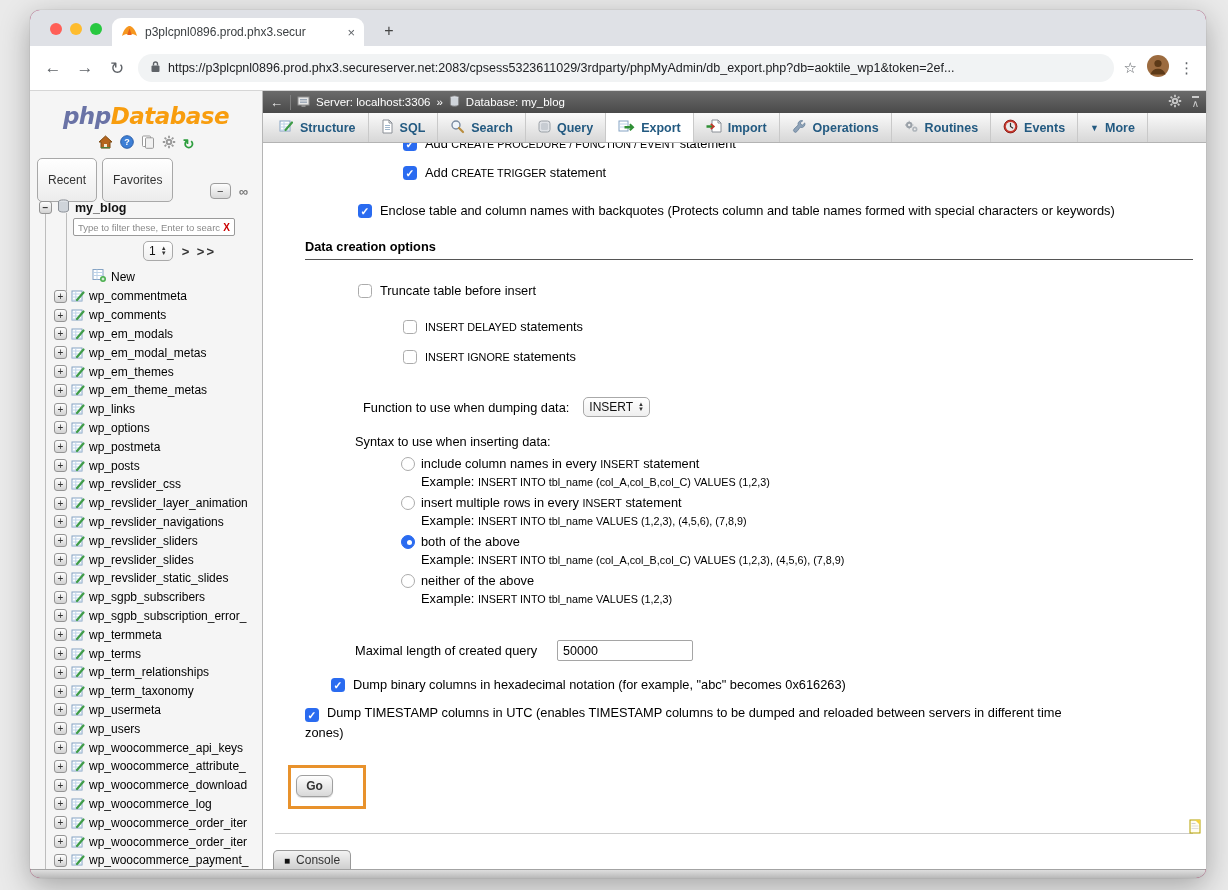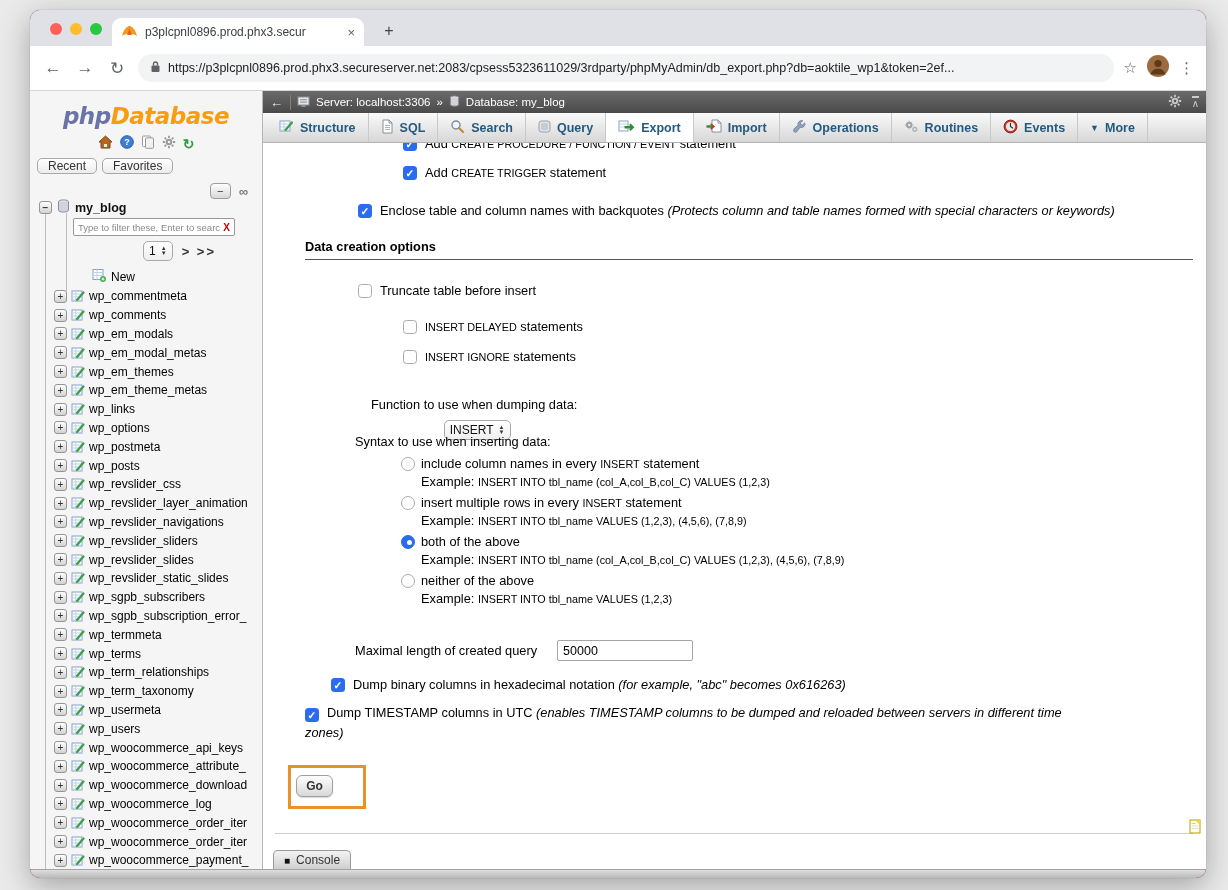--- a/index.html
+++ b/index.html
@@ -29,21 +29,21 @@
   
   .app { position:absolute; top:81px; left:0; right:0; bottom:9px; display:flex; }
   .win-bottom { position:absolute; bottom:0; left:0; right:0; height:9px; background:linear-gradient(#dedede,#b9b9b9); border-top:1px solid #a3a3a3; }
 
   
   .sidebar { width:233px; background:#f5f5f5; border-right:1px solid #b5b5b5; position:relative; overflow:hidden; font-size:12px; color:#111; }
   .pma-logo { position:absolute; top:12px; width:100%; text-align:center; font-family:"DejaVu Sans",sans-serif;
               font-size:23px; font-weight:bold; font-style:italic; letter-spacing:-.5px; }
   .side-icons { position:absolute; top:44px; width:100%; display:flex; justify-content:center; gap:7px; align-items:center; }
   .side-btns { position:absolute; top:67px; left:7px; display:flex; gap:5px; }
-  .mini-btn { border:1px solid #a8a8a8; border-radius:5px; background:linear-gradient(#fff,#ececec); padding:0 10px; font-size:12px; color:#333; }
+  .mini-btn { border:1px solid #a8a8a8; border-radius:5px; background:linear-gradient(#fff,#ececec); padding:14px 10px; font-size:12px; color:#333; }
   .collapse-row { position:absolute; top:92px; right:14px; display:flex; gap:8px; align-items:center; }
   .sq-btn { width:21px; height:16px; border:1px solid #9c9c9c; border-radius:4px; background:linear-gradient(#fdfdfd,#d9d9d9);
             font-size:11px; color:#333; display:flex; align-items:center; justify-content:center; }
   .link-ic { color:#777; font-size:13px; font-weight:bold; }
 
   .db-row { position:absolute; top:108px; left:9px; display:flex; align-items:center; gap:5px; font-weight:bold; font-size:12.5px; }
   .tree-line { position:absolute; left:15px; top:122px; bottom:0; border-left:1px solid #bdbdbd; }
   .tree-line2 { position:absolute; left:36px; top:122px; height:78px; border-left:1px solid #bdbdbd; }
 
   .filter-box { position:absolute; top:127px; left:43px; width:162px; height:18px; background:#fff; border:1px solid #9a9a9a;
@@ -82,21 +82,21 @@
   
   .content { flex:1; position:relative; overflow:hidden; font-size:12.8px; color:#000; background:#fff; }
   .crow { position:absolute; display:flex; align-items:center; gap:8px; white-space:nowrap; }
   .cb { width:14px; height:14px; border-radius:3.5px; flex:0 0 14px; display:flex; align-items:center; justify-content:center; }
   .cb.on { background:#2a6bf0; color:#fff; font-size:10.5px; font-weight:bold; }
   .cb.off { background:#fff; border:1px solid #ababab; }
   .radio { width:14px; height:14px; border-radius:50%; flex:0 0 14px; background:#fff; border:1px solid #ababab; position:relative; }
   .radio.on { background:#2a6bf0; border-color:#2a6bf0; }
   .radio.on::after { content:""; position:absolute; left:4.5px; top:4.5px; width:5px; height:5px; border-radius:50%; background:#fff; }
   .mono { font-family:Liberation Sans, sans-serif; font-size:10.8px; }
-  .note { font-style:italic; }
+  .note { }
   .sec-head { position:absolute; font-weight:bold; font-size:12.8px; border-bottom:1px solid #555; padding-bottom:5px; }
   .syn-opt { position:absolute; }
   .syn-label { display:flex; align-items:center; gap:6px; }
   .syn-ex { margin-left:20px; margin-top:3px; }
   .txt-input { border:1px solid #a5a5a5; border-radius:2px; height:21px; font-size:12.5px; padding:0 5px;
                font-family:"Liberation Sans",sans-serif; color:#000; }
   .go-box { position:absolute; border:3px solid #e8922c; }
   .go-btn { position:absolute; width:37px; height:22px; border:1px solid #9f9f9f; border-radius:6px;
             background:linear-gradient(#fefefe,#d8d8d8); font-size:12px; font-weight:bold; color:#333;
             display:flex; align-items:center; justify-content:center; box-shadow:0 1px 1px rgba(0,0,0,.15); }
@@ -705,21 +705,21 @@
         <div class="crow" style="top:176px;left:140px;">
           <div class="cb off"></div>
           <span><span class="mono">INSERT DELAYED</span><span> statements</span></span>
         </div>
 
         <div class="crow" style="top:206px;left:140px;">
           <div class="cb off"></div>
           <span><span class="mono">INSERT IGNORE</span><span> statements</span></span>
         </div>
 
-        <div class="crow" style="top:254px;left:108px;flex-direction:column;">
+        <div class="crow" style="top:254px;left:100px;">
           <span>Function to use when dumping data:</span>
           <div class="stepper" style="margin-left:6px;">
             <span>INSERT</span>
             <span class="updn">
                 <span>▲</span>
                 <span>▼</span>
               </span>
           </div>
         </div>
 

